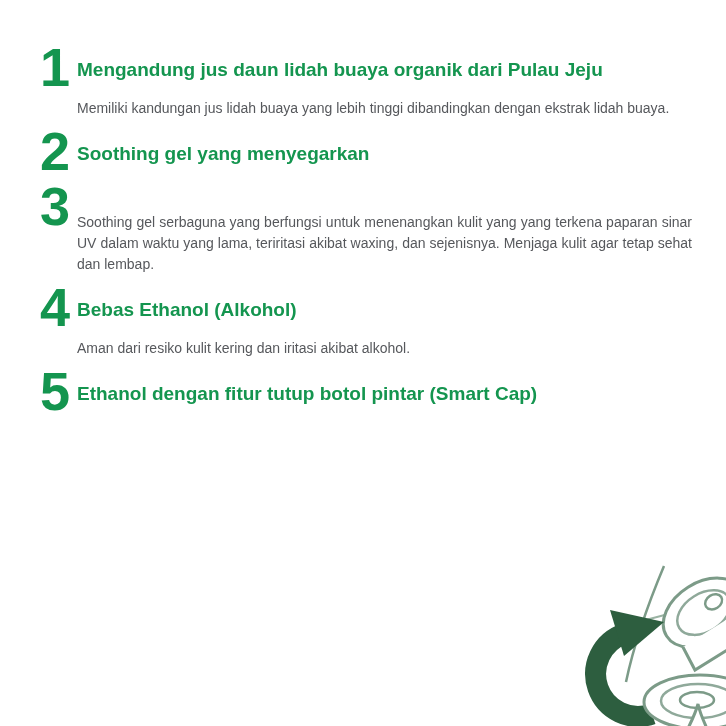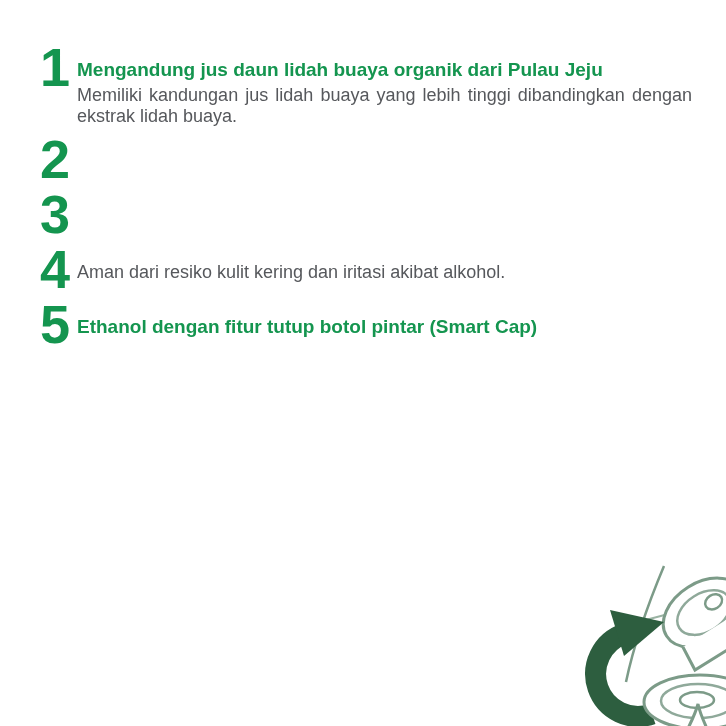--- a/index.html
+++ b/index.html
@@ -36,25 +36,25 @@
     min-width: 0;
   }
   .heading {
     font-size: 19px;
     font-weight: 700;
     color: #14954f;
     line-height: 25px;
     text-align: justify;
   }
   .body-text {
-    font-size: 18px;
+    font-size: 14px;
     color: #56585c;
     line-height: 21px;
     text-align: justify;
-    margin-top: 3px;
+    margin-top: 16px;
   }
   .illus {
     position: absolute;
     right: 0;
     bottom: 0;
     width: 158px;
     height: 162px;
     overflow: hidden;
   }
   .illus svg {
@@ -75,32 +75,35 @@
     <div class="num">1</div>
     <div class="content">
       <div class="heading">Mengandung jus daun lidah buaya organik dari Pulau Jeju</div>
       <div class="body-text">Memiliki kandungan jus lidah buaya yang lebih tinggi dibandingkan dengan ekstrak lidah buaya.</div>
     </div>
   </div>
 
   <div class="section">
     <div class="num">2</div>
     <div class="content">
+      <div class="heading">Soothing gel yang menyegarkan</div>
     </div>
   </div>
 
   <div class="section">
     <div class="num">3</div>
     <div class="content">
+      <div class="body-text">Soothing gel serbaguna yang berfungsi untuk menenangkan kulit yang yang terkena paparan sinar UV dalam waktu yang lama, teriritasi akibat waxing, dan sejenisnya. Menjaga kulit agar tetap sehat dan lembap.</div>
     </div>
   </div>
 
   <div class="section">
     <div class="num">4</div>
     <div class="content">
+      <div class="heading">Bebas Ethanol (Alkohol)</div>
       <div class="body-text">Aman dari resiko kulit kering dan iritasi akibat alkohol.</div>
     </div>
   </div>
 
   <div class="section">
     <div class="num">5</div>
     <div class="content">
       <div class="heading">Ethanol dengan fitur tutup botol pintar (Smart Cap)</div>
     </div>
   </div>

